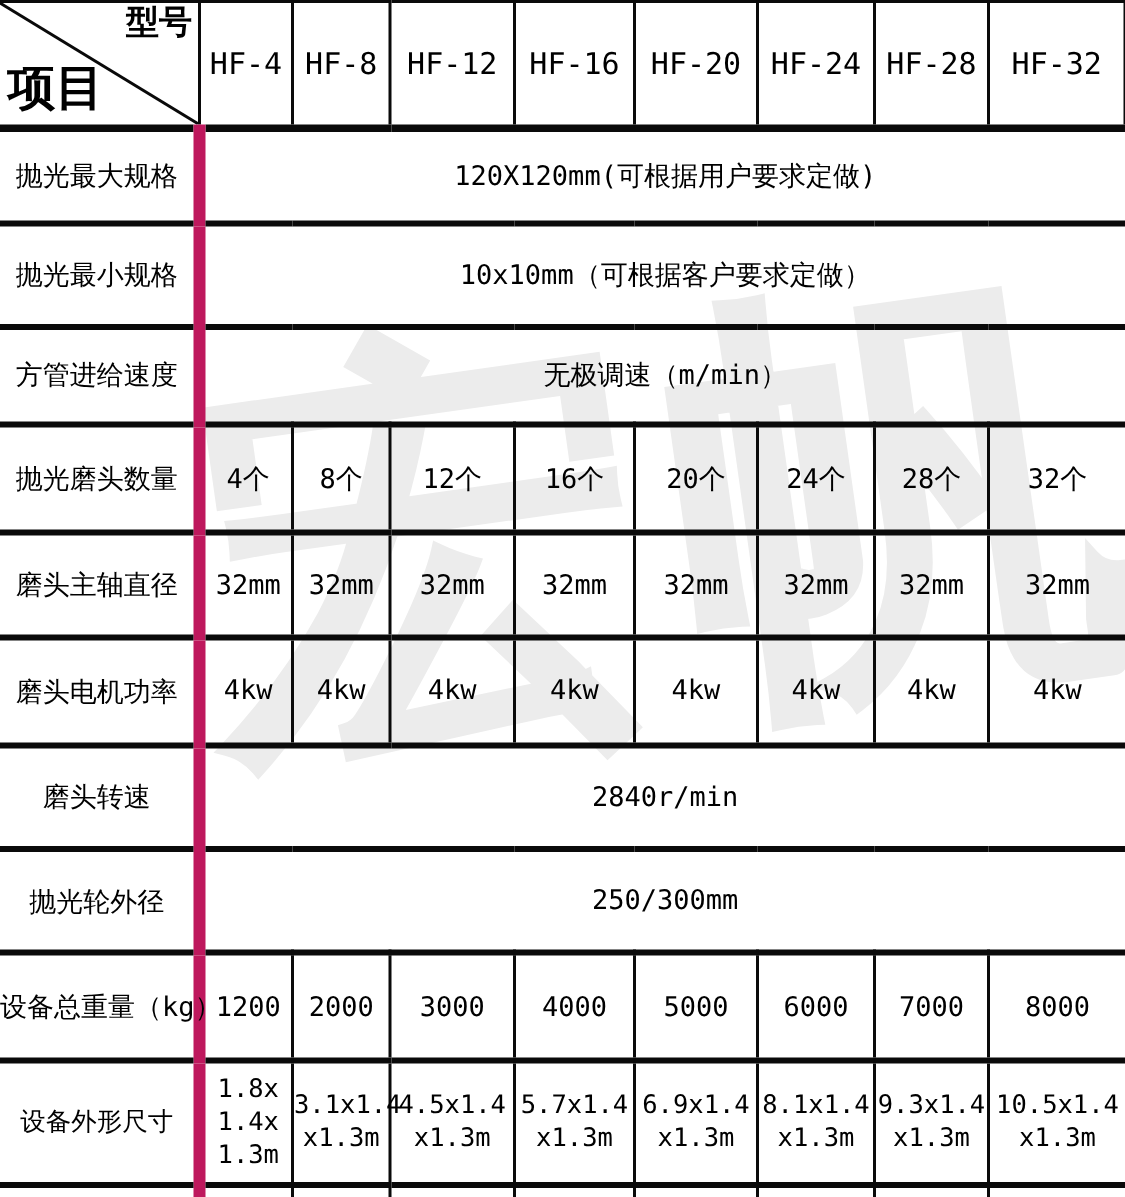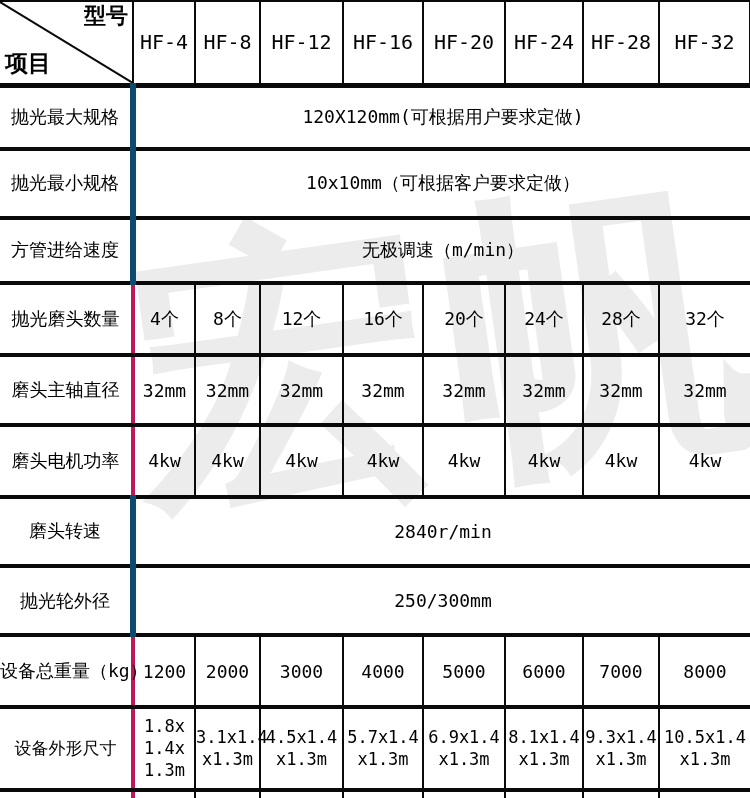--- a/index.html
+++ b/index.html
@@ -17,28 +17,28 @@
     background:transparent;color:#000;
     font-family:"DejaVu Sans Mono","Liberation Mono",monospace;
   }
   .spec th,.spec td{
     padding:0;margin:0;font-weight:normal;text-align:center;vertical-align:middle;
     border-bottom:4px solid #0a0a0a;font-size:18px;white-space:nowrap;overflow:visible;
   }
   .spec thead th,.spec thead td{border-top:2px solid #0a0a0a;border-bottom:5px solid #0a0a0a;font-size:20px;}
   .spec thead th.hlast{border-right:2px solid #0a0a0a;}
   .v{border-left:2px solid #0a0a0a;}
-  .label{border-right:4px solid #be185d;font-size:17px;}
+  .label{border-right:8px solid #be185d;font-size:17px;}
   .merged{border-left:6px solid #0c4a6e;padding-right:28px;}
   tr.dims td{font-size:17px;white-space:pre-line;line-height:1.3;}
   tr.partial td{border-bottom:none;}
   .corner{position:relative;}
   .corner svg{position:absolute;left:0;top:0;width:100%;height:100%;display:block;}
   .c-tr{position:absolute;top:2px;right:4px;font-size:22px;font-weight:bold;line-height:1.1;}
-  .c-bl{position:absolute;bottom:6px;left:5px;font-size:23px;font-weight:bold;line-height:1.1;}
+  .c-bl{position:absolute;bottom:6px;left:5px;font-size:32px;font-weight:bold;line-height:1.1;}
 </style>
 </head>
 <body>
 
 <div class="stage">
   <div class="watermark" style="color:#ececec">宏帆</div>
 
   <table class="spec">
     <colgroup>
       <col style="width:133px">

